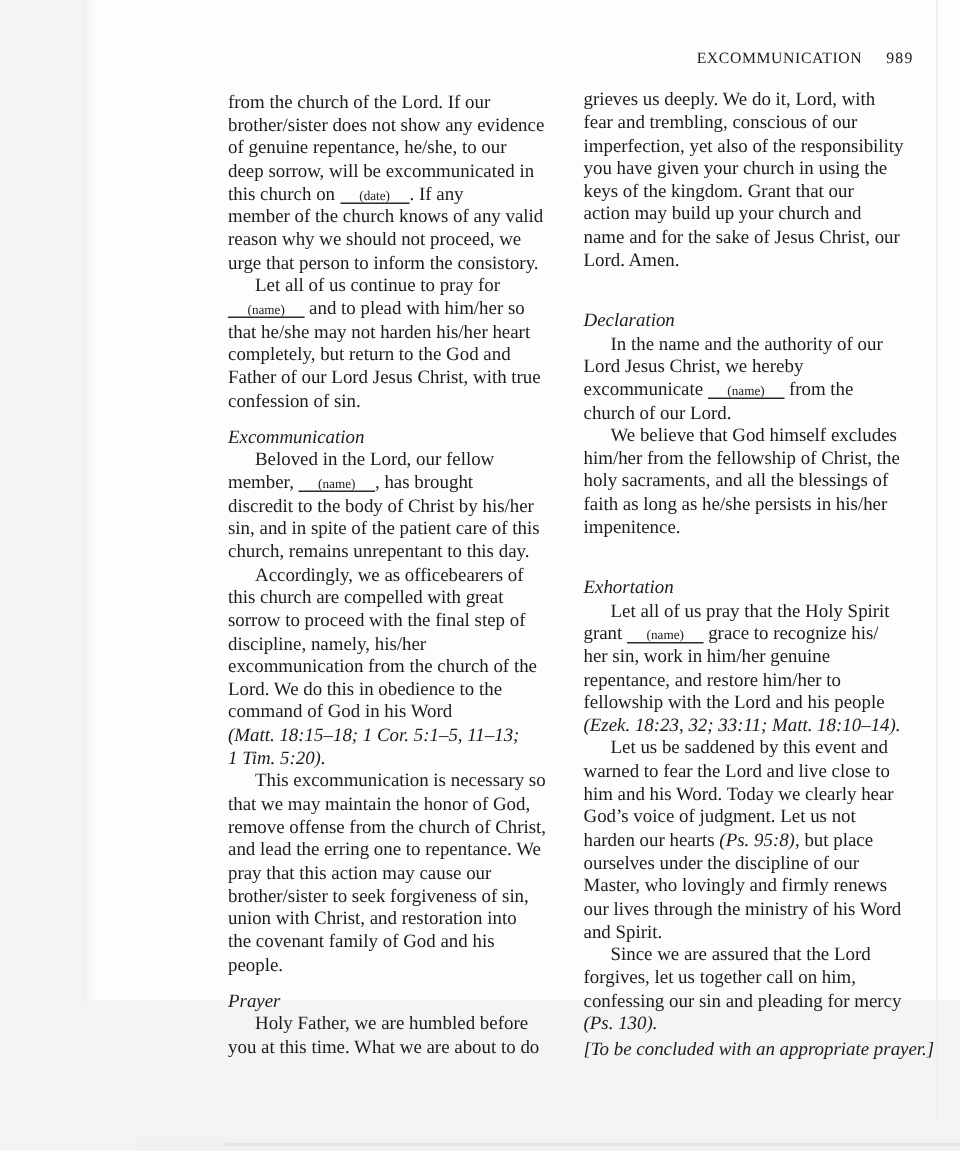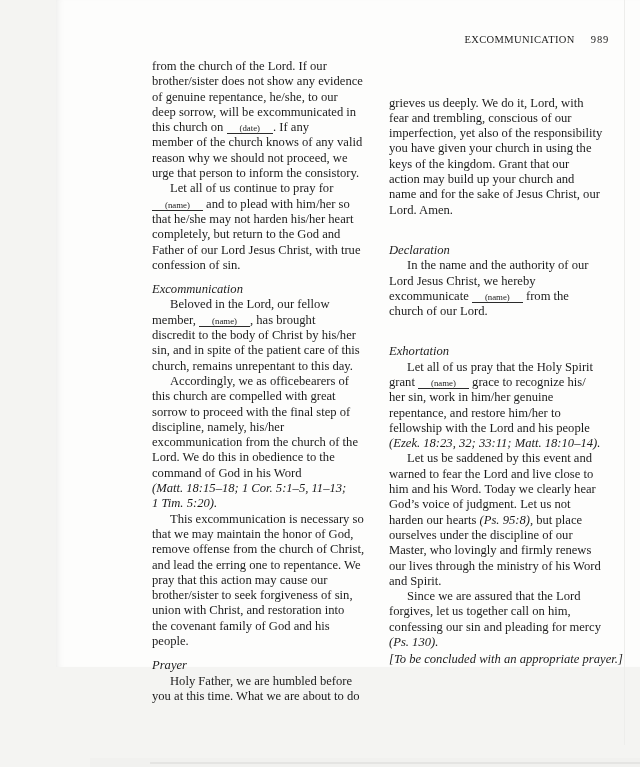--- a/index.html
+++ b/index.html
@@ -111,20 +111,27 @@
             <div class="line">name and for the sake of Jesus Christ, our</div>
             <div class="line">Lord. Amen.</div>
           </div>
           <div class="heading">Declaration</div>
           <div class="para">
             <div class="line indent">In the name and the authority of our</div>
             <div class="line">Lord Jesus Christ, we hereby</div>
             <div class="line">excommunicate <span class="blank">(name)</span> from the</div>
             <div class="line">church of our Lord.</div>
           </div>
+          <div class="para">
+            <div class="line indent">We believe that God himself excludes</div>
+            <div class="line">him/her from the fellowship of Christ, the</div>
+            <div class="line">holy sacraments, and all the blessings of</div>
+            <div class="line">faith as long as he/she persists in his/her</div>
+            <div class="line">impenitence.</div>
+          </div>
           <div class="heading">Exhortation</div>
           <div class="para">
             <div class="line indent">Let all of us pray that the Holy Spirit</div>
             <div class="line">grant <span class="blank">(name)</span> grace to recognize his/</div>
             <div class="line">her sin, work in him/her genuine</div>
             <div class="line">repentance, and restore him/her to</div>
             <div class="line">fellowship with the Lord and his people</div>
             <div class="line"><span class="ital">(Ezek. 18:23, 32; 33:11; Matt. 18:10–14).</span></div>
           </div>
           <div class="para">

